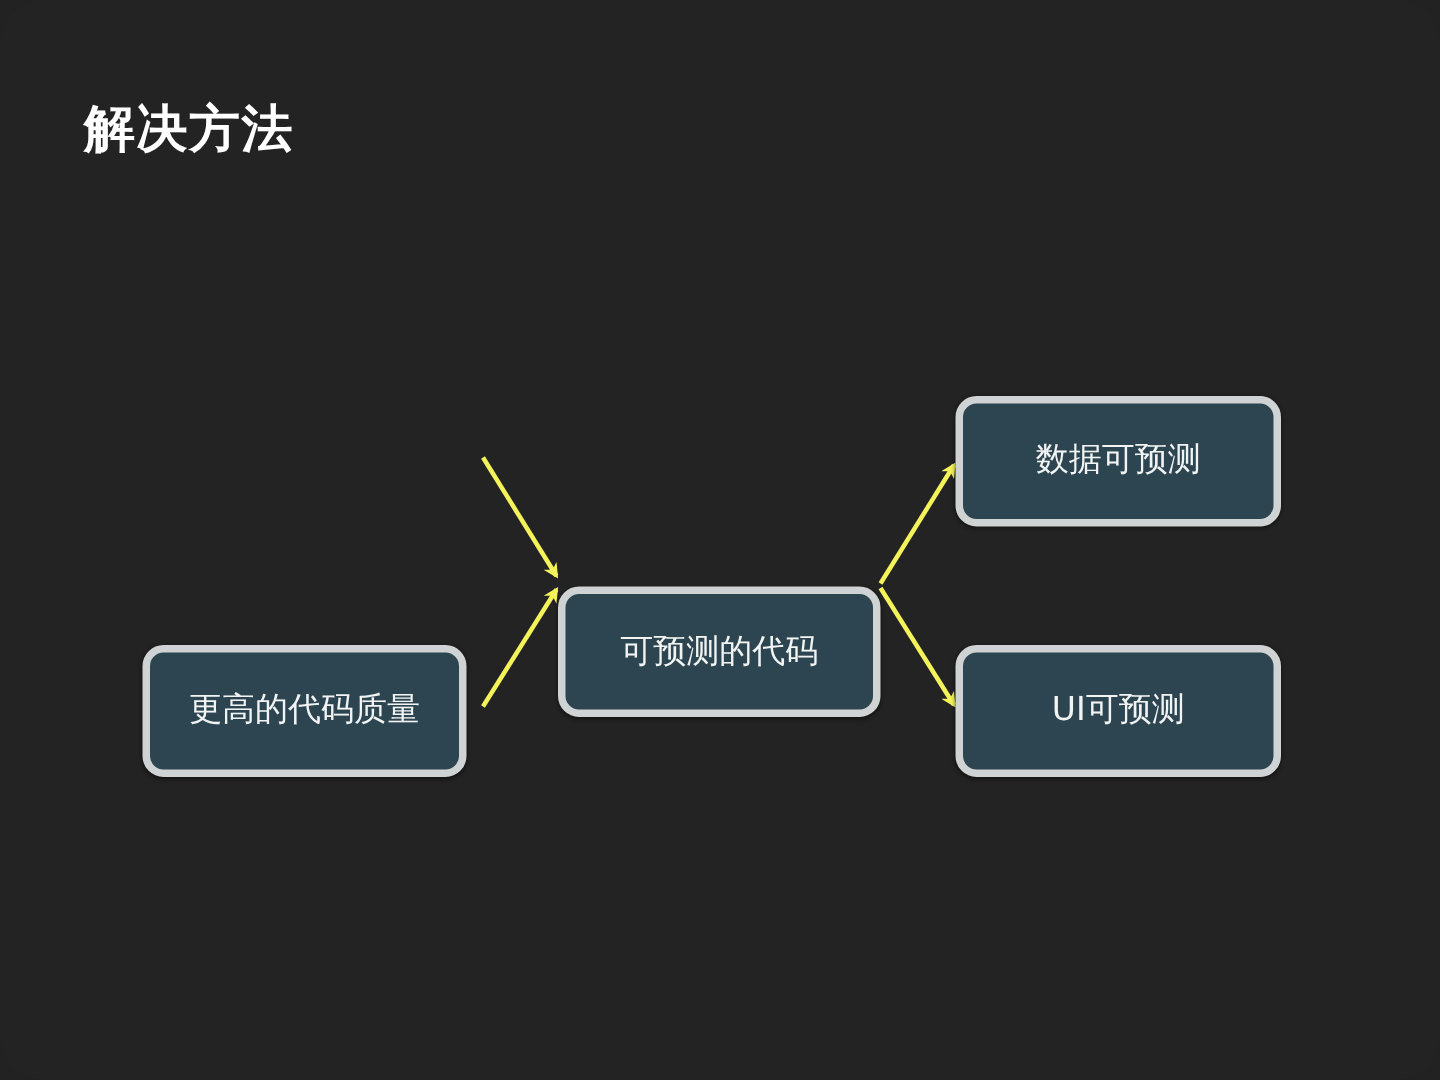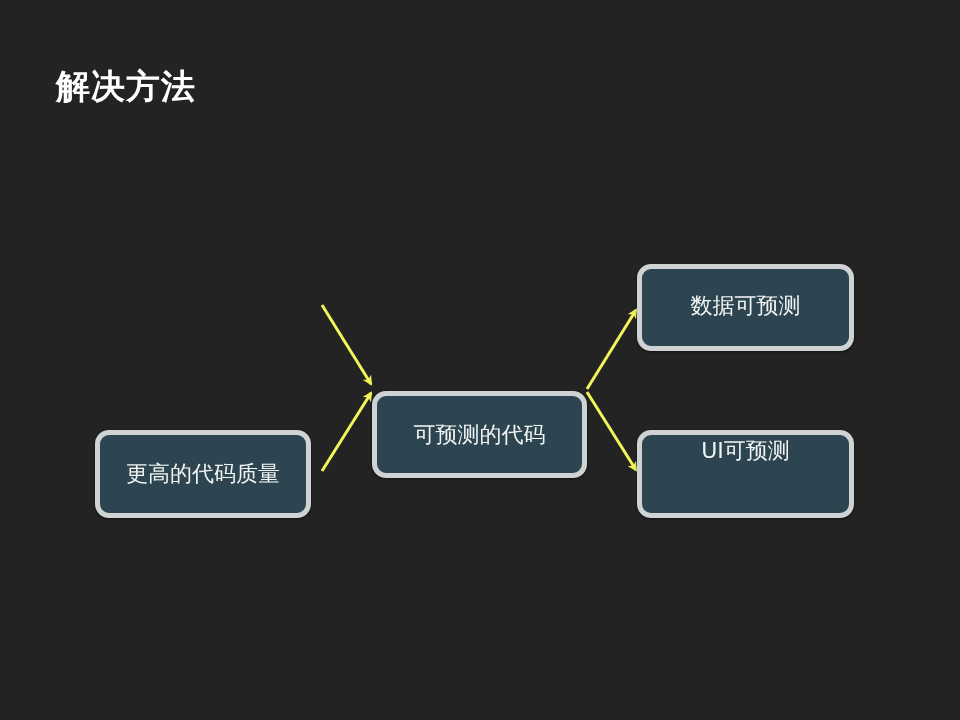--- a/index.html
+++ b/index.html
@@ -95,17 +95,17 @@
   </div>
 
   <div class="node" style="left:372px; top:347px; width:215px; height:87px;margin-top:44px;">
     <span>可预测的代码</span>
   </div>
 
   <div class="node" style="left:637px; top:264px; width:217px; height:87px;font-family:Liberation Mono, monospace;">
     <span>数据可预测</span>
   </div>
 
-  <div class="node" style="left:637px; top:430px; width:217px; height:88px;justify-content:space-between;">
+  <div class="node" style="left:637px; top:430px; width:217px; height:88px;">
     <span>UI可预测</span>
   </div>
 
 </div>
 
 </body></html>

